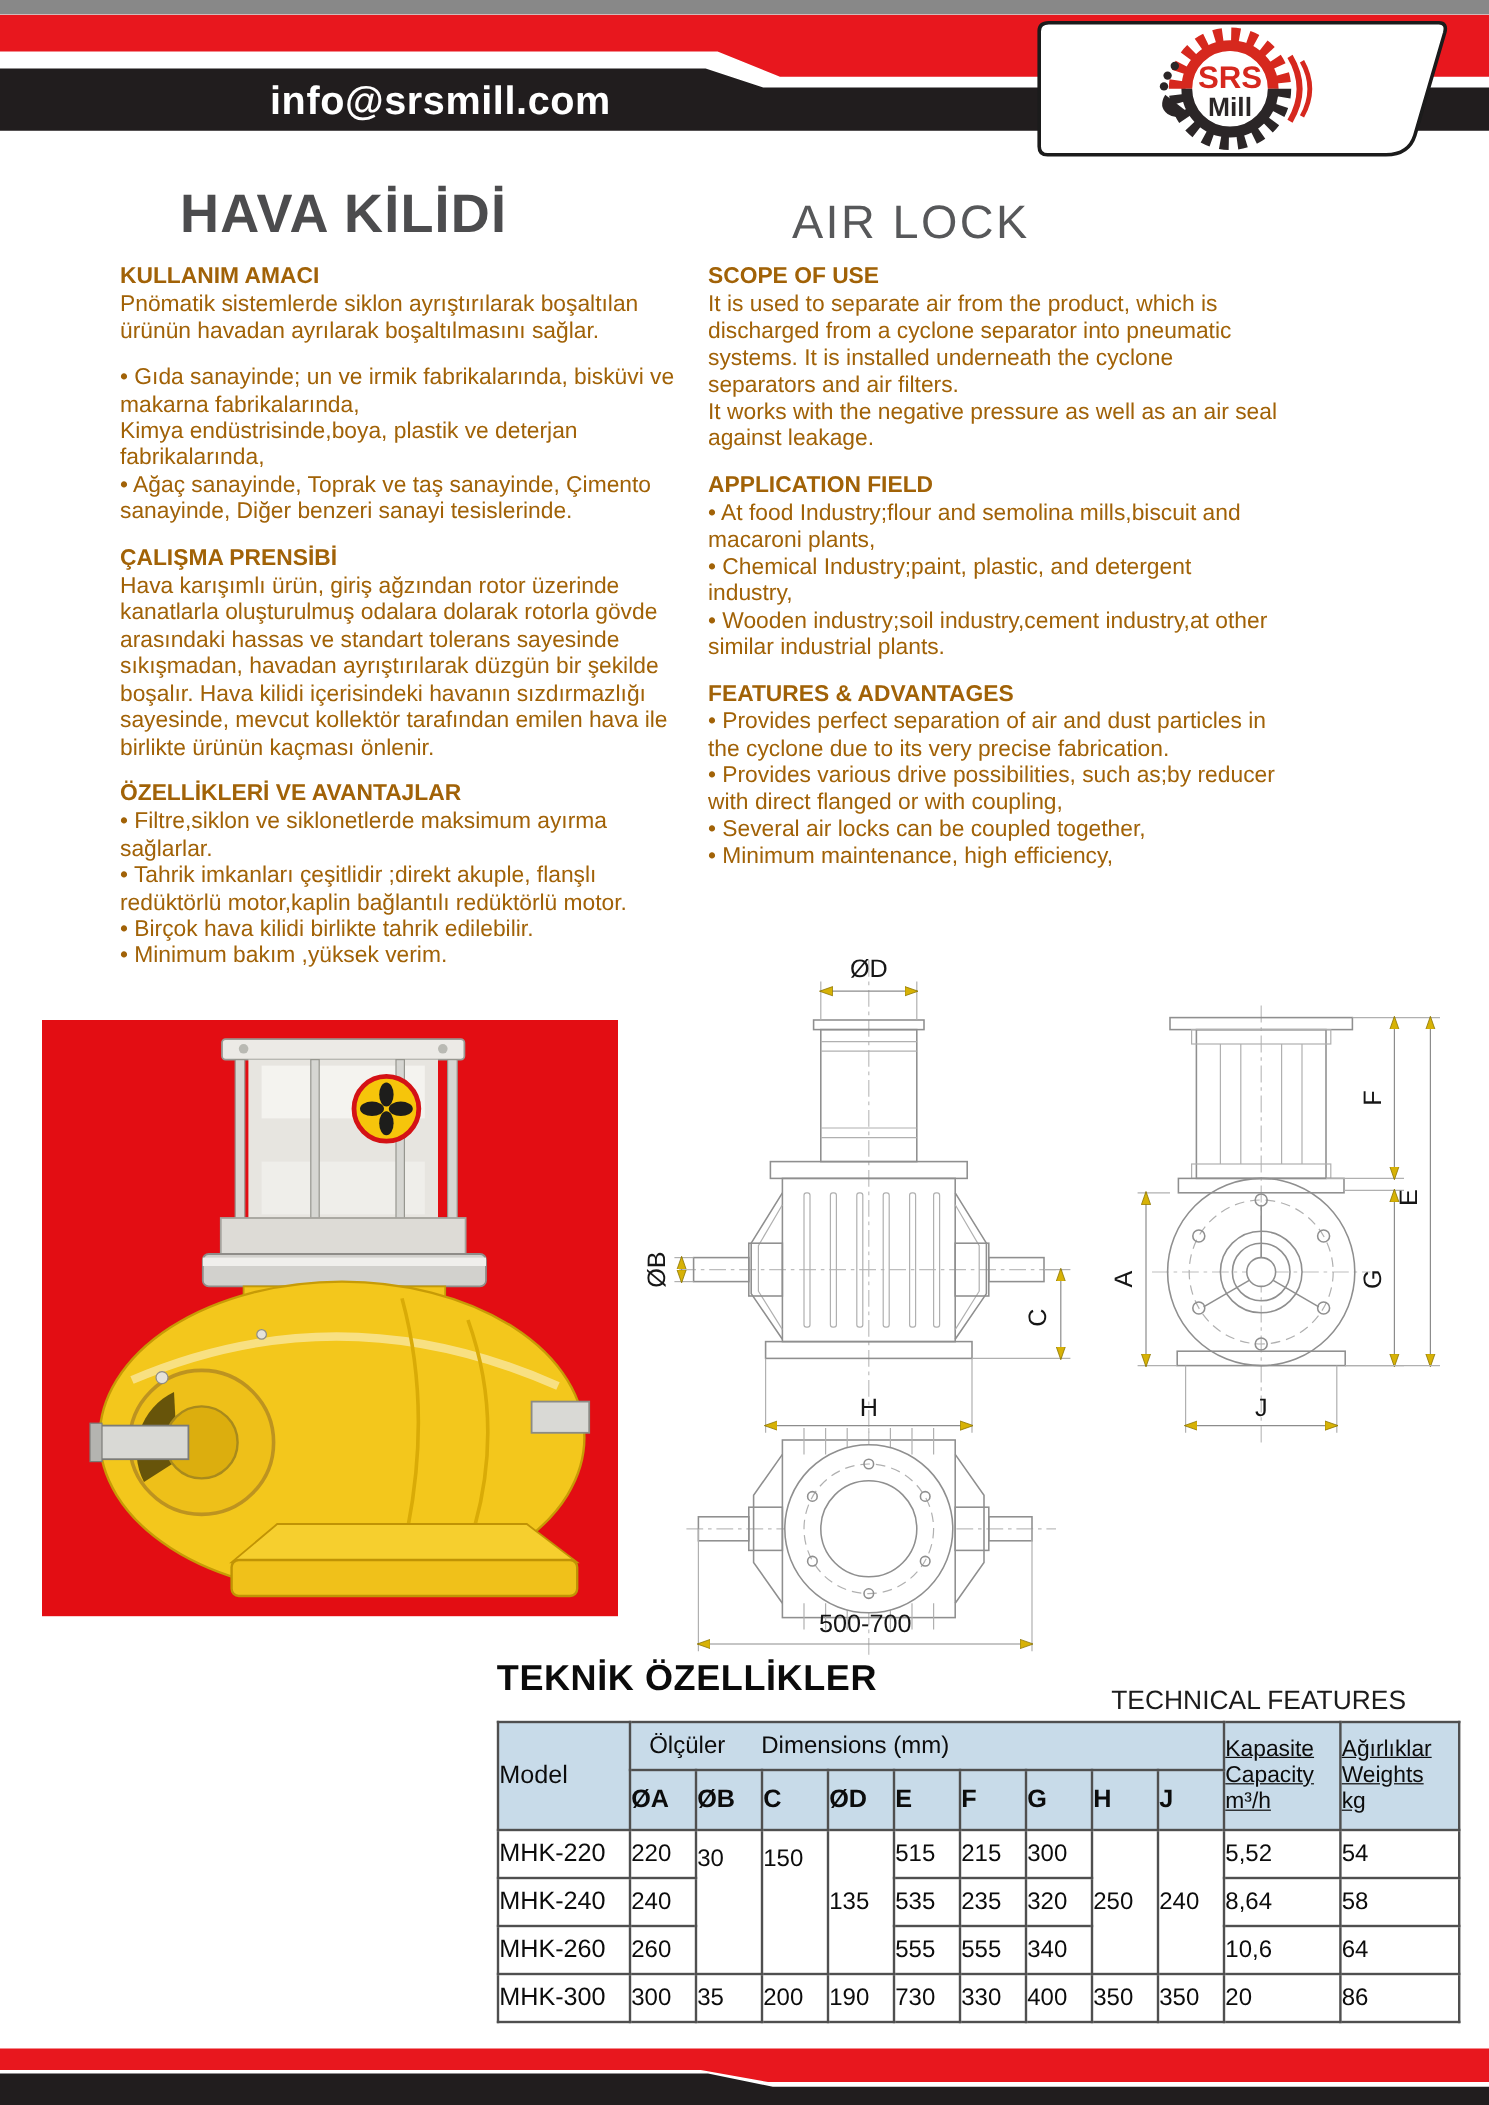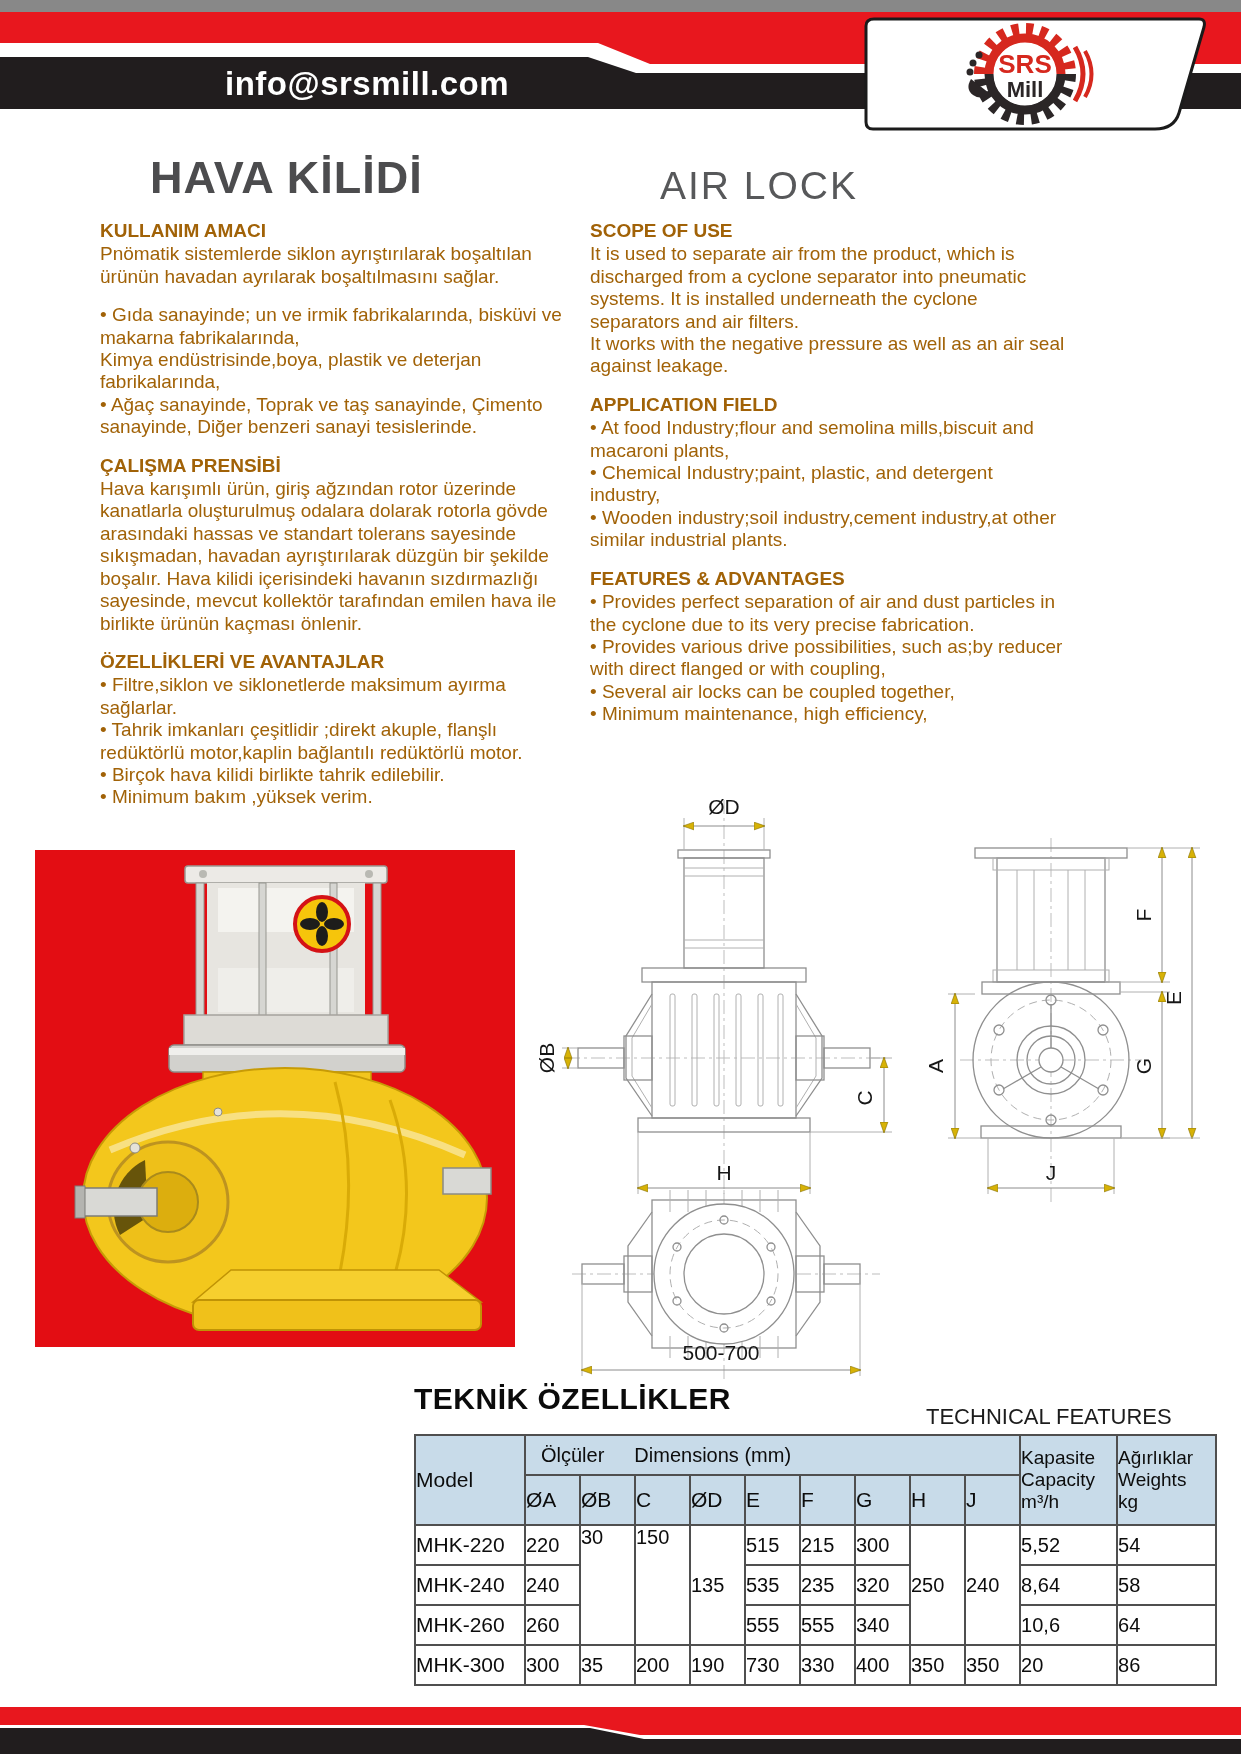--- a/index.html
+++ b/index.html
@@ -33,26 +33,26 @@
   .dim{stroke:#8c8c8c;stroke-width:1;fill:none;}
   .dlab{font-family:"Liberation Sans",sans-serif;font-size:21px;fill:#161616;}
   
   #tbl-title-tr{position:absolute;left:414px;top:1370px;font-size:30px;font-weight:bold;color:#0b0b0b;letter-spacing:.5px;}
   #tbl-title-en{position:absolute;left:926px;top:1392px;font-size:22px;color:#1c1c1c;}
   #spec-table{position:absolute;left:414px;top:1422px;border-collapse:collapse;table-layout:fixed;width:801px;}
   #spec-table th,#spec-table td{border:2px solid #4f4f4f;text-align:left;vertical-align:middle;
         font-weight:400;padding:0;color:#0c0c0c;}
   #spec-table .hdr{background:#c8dbe9;}
   #spec-table .r1{height:38px;font-size:20px;}
-  #spec-table .r2{height:48px;font-size:21px;}
+  #spec-table .r2{height:48px;font-size:21px;font-weight:bold;}
   #spec-table .brow{height:40px;font-size:20px;}
   #spec-table .model-c{font-size:21px;}
-  #spec-table .cap-h div{line-height:22px;font-size:19px;}
+  #spec-table .cap-h div{line-height:22px;font-size:19px;text-decoration:underline;}
   .dims-sp{display:inline-block;margin:0 15px;}
-  #spec-table td.lift{vertical-align:top;}
+  #spec-table td.lift{vertical-align:top;padding-top:12px;}
 </style>
 </head>
 <body>
 
 <div id="page">
 
   <svg id="header-band" width="1241" height="100" viewBox="0 0 1241 100">
     <polygon points="0,0 1241,0 1241,52 650,52 598,31 0,31" fill="#e8171e"></polygon>
     <polygon points="0,45 588,45 636,61 1241,61 1241,97 0,97" fill="#211d1e"></polygon>
   </svg>

